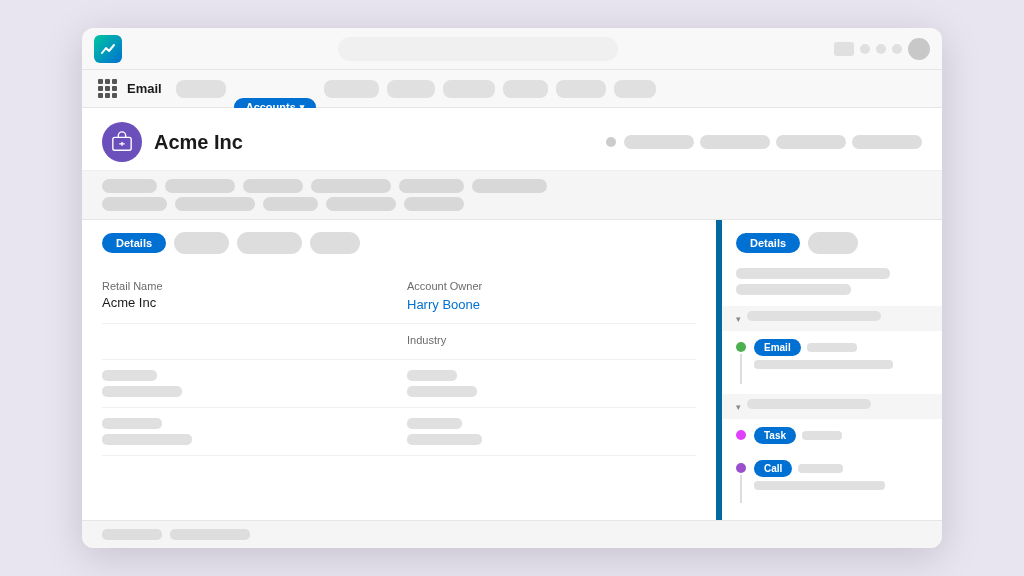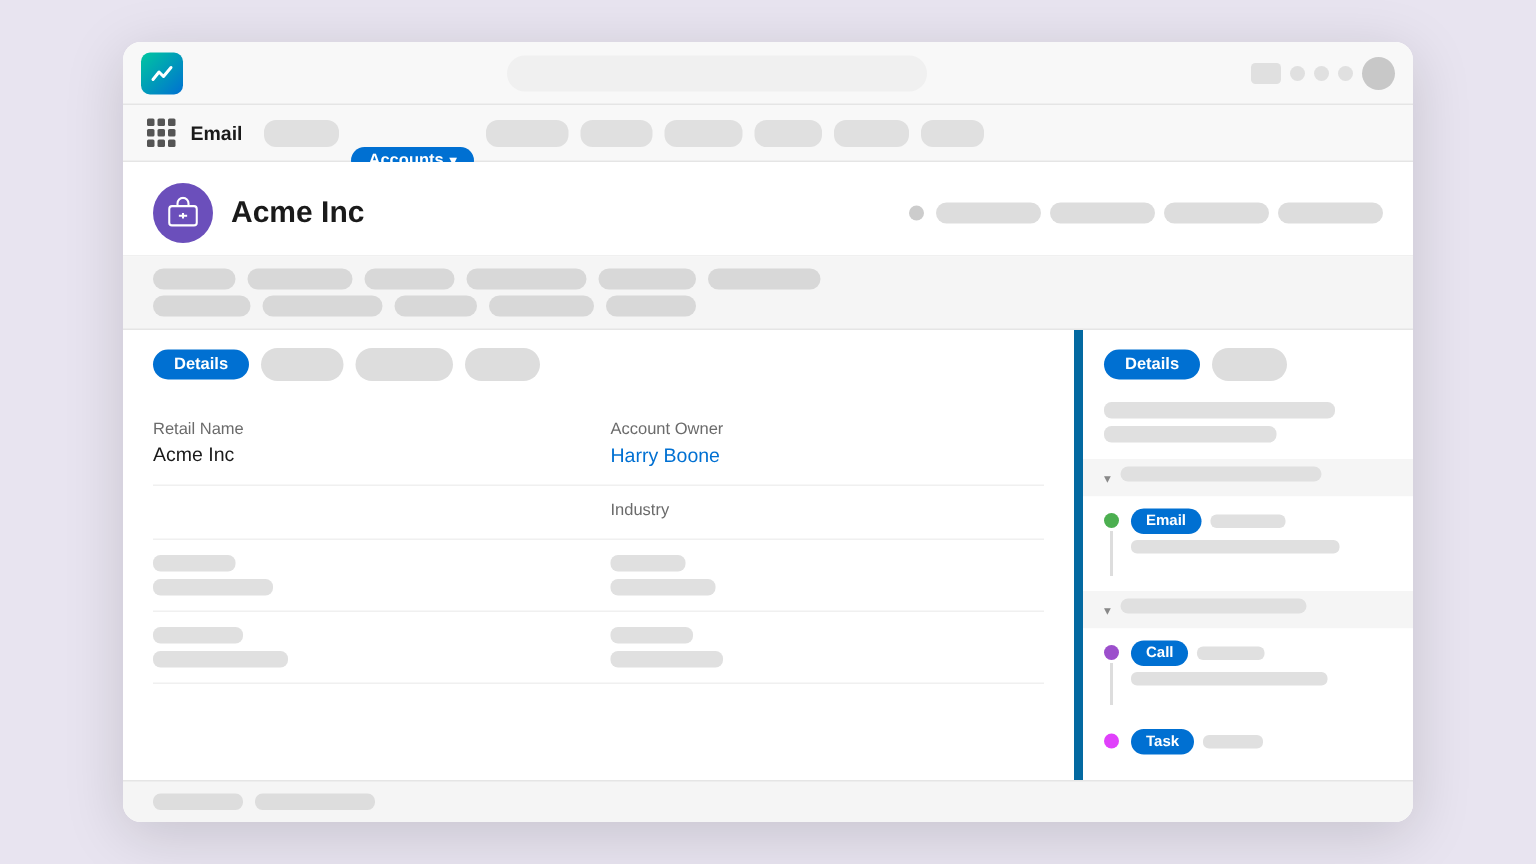--- a/index.html
+++ b/index.html
@@ -557,42 +557,42 @@
       </div>
 
       <div class="timeline-collapse-row" style="margin-top:2px;">
         <span class="collapse-chevron">▾</span>
         <span class="right-ph-line" style="width:65%;height:10px;display:inline-block;"></span>
       </div>
 
       <div class="timeline-group">
         <div class="timeline-item">
           <div style="display:flex;flex-direction:column;align-items:center;">
+            <div class="timeline-dot timeline-dot-pink"></div>
+          </div>
+          <div class="timeline-content">
+            <div style="display:flex;align-items:center;gap:6px;">
+              <div class="timeline-btn">Task</div>
+              <span class="timeline-ph" style="width:40px;"></span>
+            </div>
+          </div>
+        </div>
+        <div class="timeline-item">
+          <div style="display:flex;flex-direction:column;align-items:center;">
             <div class="timeline-dot timeline-dot-purple"></div>
             <div style="width:2px;height:28px;background:#ddd;margin-top:2px;"></div>
           </div>
           <div class="timeline-content">
             <div style="display:flex;align-items:center;gap:6px;">
               <div class="timeline-btn">Call</div>
               <span class="timeline-ph" style="width:45px;"></span>
             </div>
             <span class="timeline-ph" style="width:75%;"></span>
           </div>
         </div>
-        <div class="timeline-item">
-          <div style="display:flex;flex-direction:column;align-items:center;">
-            <div class="timeline-dot timeline-dot-pink"></div>
-          </div>
-          <div class="timeline-content">
-            <div style="display:flex;align-items:center;gap:6px;">
-              <div class="timeline-btn">Task</div>
-              <span class="timeline-ph" style="width:40px;"></span>
-            </div>
-          </div>
-        </div>
       </div>
     </div>
   </div>
 
   <div class="status-bar">
     <div class="status-ph" style="width:60px;"></div>
     <div class="status-ph" style="width:80px;"></div>
   </div>
 </div>
 

